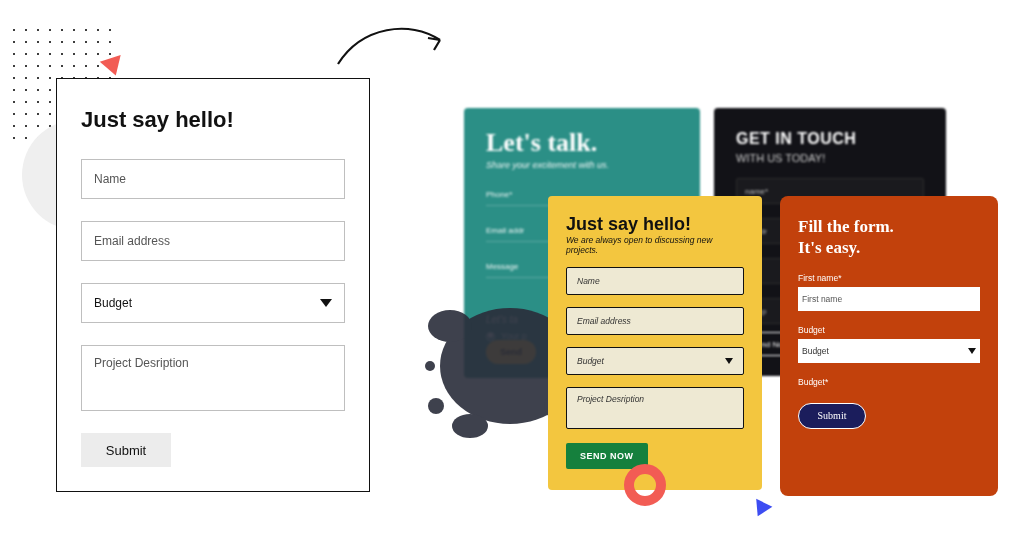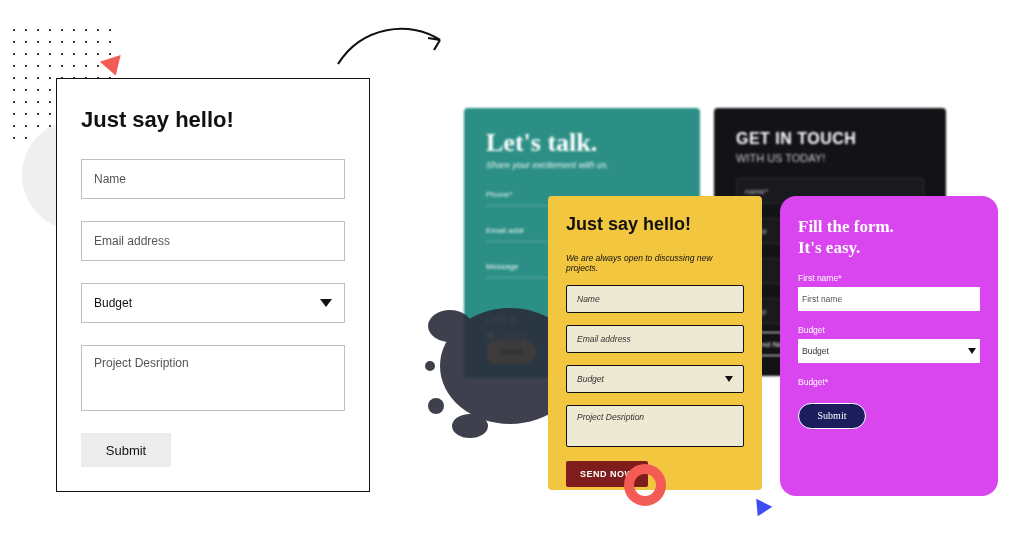--- a/index.html
+++ b/index.html
@@ -44,29 +44,29 @@
   .card3 .sub{margin-top:4px;font-size:11px;color:#c9c9c9}
   .card3 .row{height:26px;border:1px solid #2b2b2b;background:#1a1a1e;border-radius:2px;margin-top:14px;font-size:8px;display:flex;align-items:center;padding:0 8px;color:#bbb}
   .card3 .sn{position:absolute;bottom:20px;left:22px;width:72px;height:24px;border:1px solid #fff;border-radius:2px;font-size:8px;display:flex;align-items:center;justify-content:center}
 
   
   .splat{position:absolute;top:256px;left:400px;width:220px;height:220px;pointer-events:none;opacity:.9}
 
   
   .card4{position:absolute;top:196px;left:548px;width:214px;height:294px;background:#f3c63f;border-radius:4px;padding:18px 18px 14px;color:#111}
   .card4 h3{margin:0;font-size:18px;font-weight:800}
-  .card4 .sub{font-size:8.5px;font-style:italic;margin-top:18px}
+  .card4 .sub{font-size:8.5px;font-style:italic;margin-top:0}
   .card4 .fld{width:100%;height:28px;border:1px solid #111;background:#eee9d3;border-radius:2px;margin-top:12px;display:flex;align-items:center;padding:0 10px;font-size:8.5px;color:#333;font-style:italic}
   .card4 .sel{justify-content:space-between}
   .card4 .ta{height:42px;align-items:flex-start;padding-top:6px}
-  .card4 .btn{margin-top:14px;background:#7f1d1d;color:#fff;border:none;height:26px;padding:0 14px;font-size:9px;font-weight:700;letter-spacing:.5px;border-radius:2px}
+  .card4 .btn{margin-top:14px;background:#15803d;color:#fff;border:none;height:26px;padding:0 14px;font-size:9px;font-weight:700;letter-spacing:.5px;border-radius:2px}
   .caret-s{width:0;height:0;border-left:4px solid transparent;border-right:4px solid transparent;border-top:6px solid #111}
 
   
-  .card5{position:absolute;top:196px;left:780px;width:218px;height:300px;background:#d946ef;border-radius:16px;padding:20px 18px 16px;color:#fff}
+  .card5{position:absolute;top:196px;left:780px;width:218px;height:300px;background:#c2410c;border-radius:8px;padding:20px 18px 16px;color:#fff}
   .card5 h3{margin:0;font-size:17px;font-weight:700;font-family:Georgia,'Times New Roman',serif;line-height:1.25}
   .card5 .lbl{font-size:8.5px;margin-top:14px;display:block}
   .card5 .two{display:flex;gap:17px}
   .card5 .two > div{flex:1}
   .card5 .fld{width:100%;height:24px;background:#fff;border:none;display:flex;align-items:center;padding:0 4px;font-size:8.5px;color:#555;margin-top:4px}
   .card5 .sel{justify-content:space-between;color:#333}
   .card5 .ta{height:46px;align-items:flex-start;padding-top:6px}
   .card5 .btn{margin-top:16px;width:68px;height:26px;border:1.5px solid #fff;background:#1b1d5c;color:#fff;border-radius:14px;font-size:10px;font-family:Georgia,serif}
 
   

